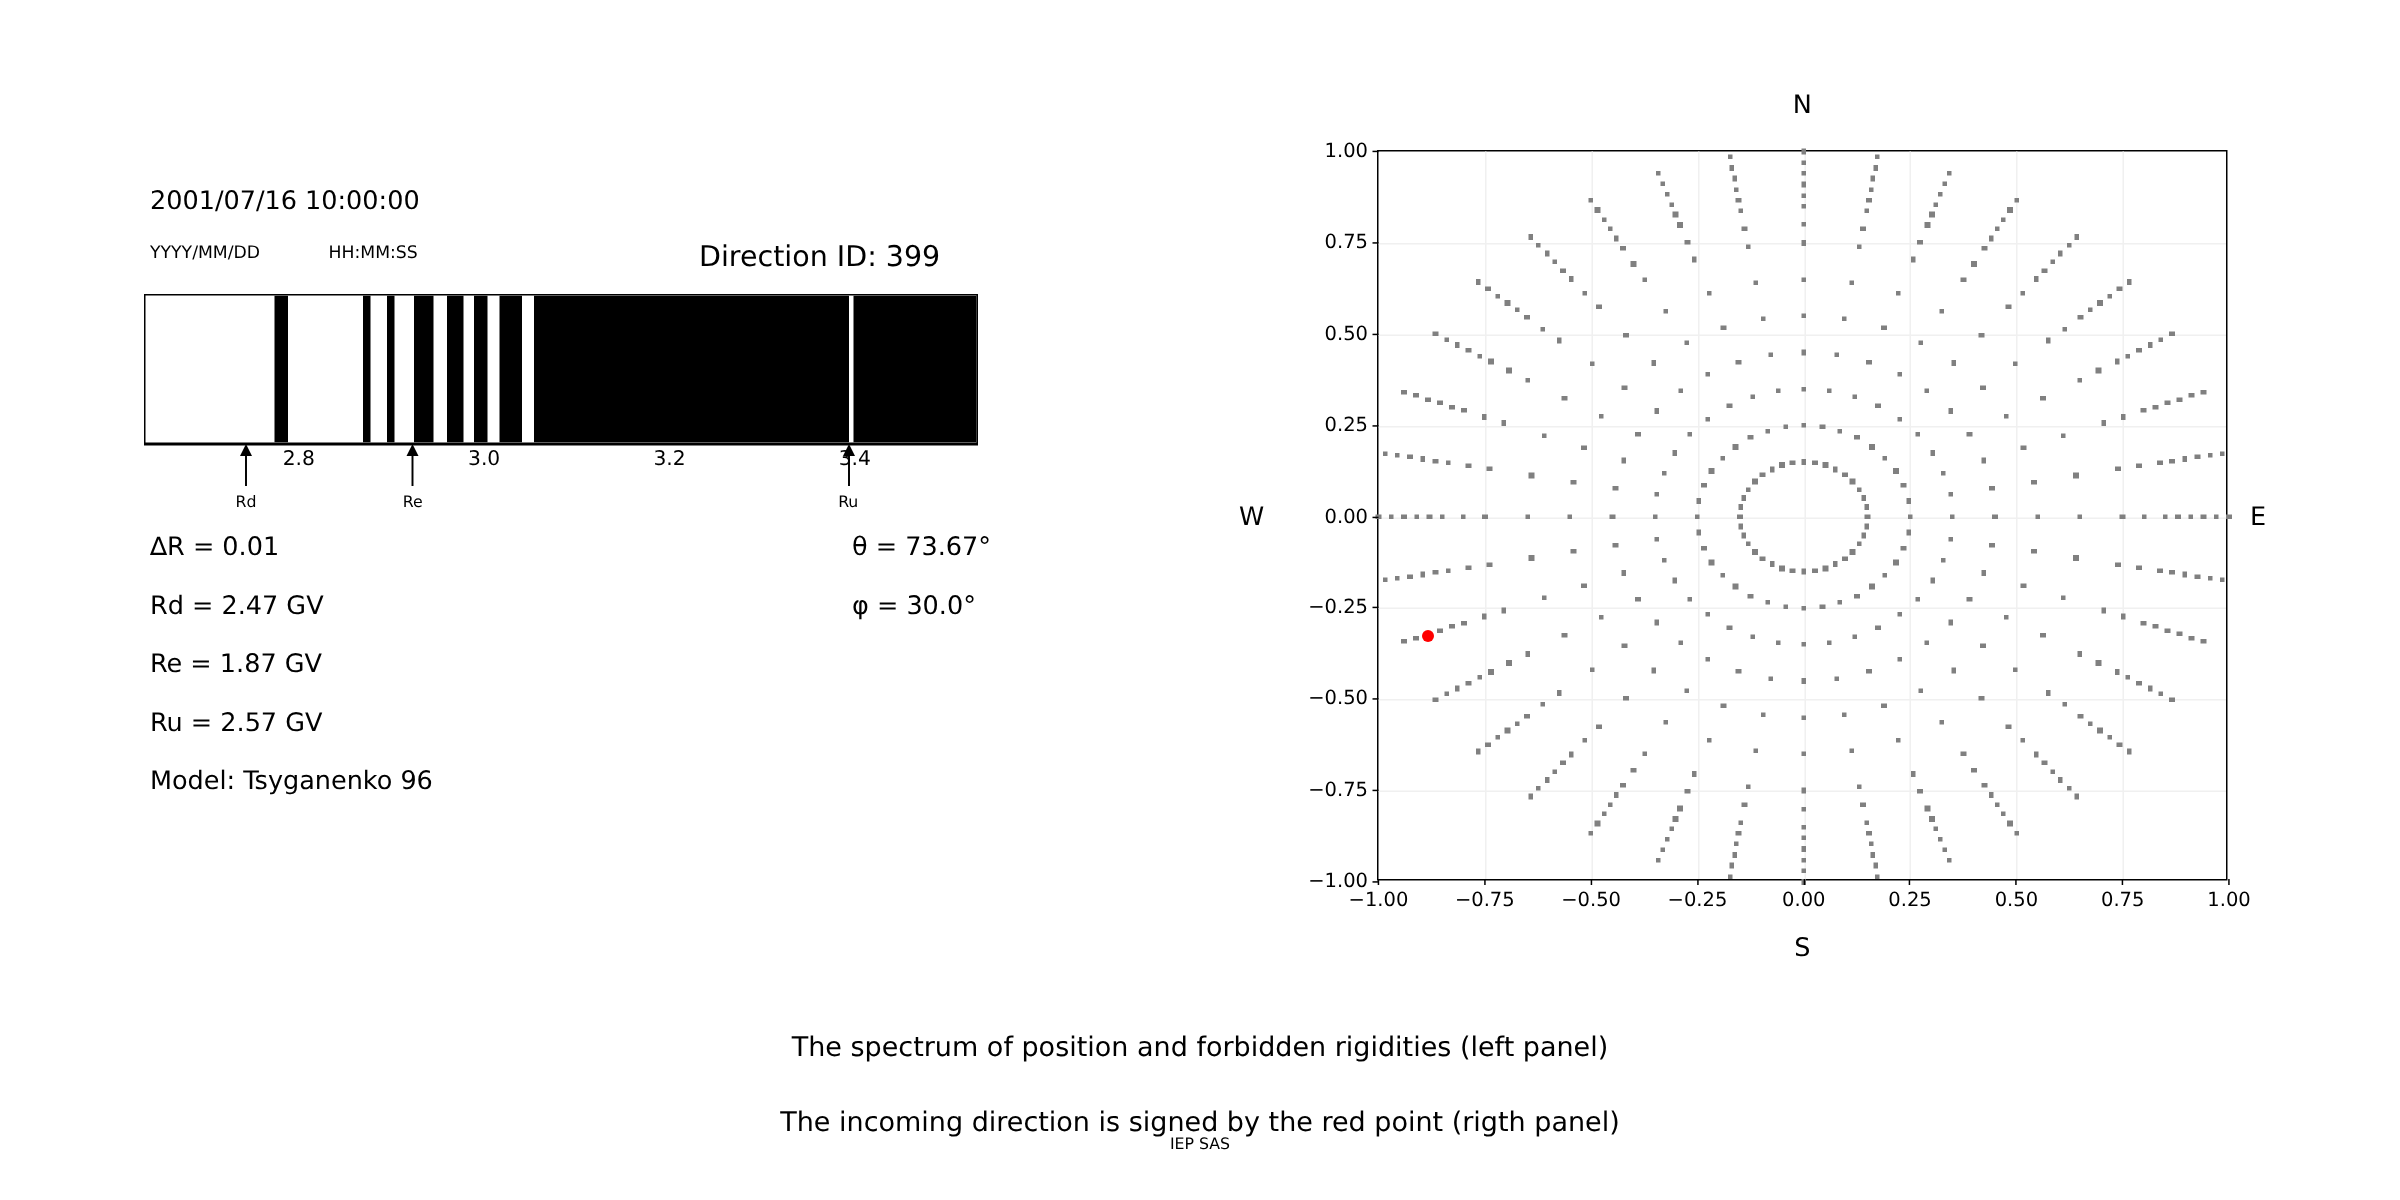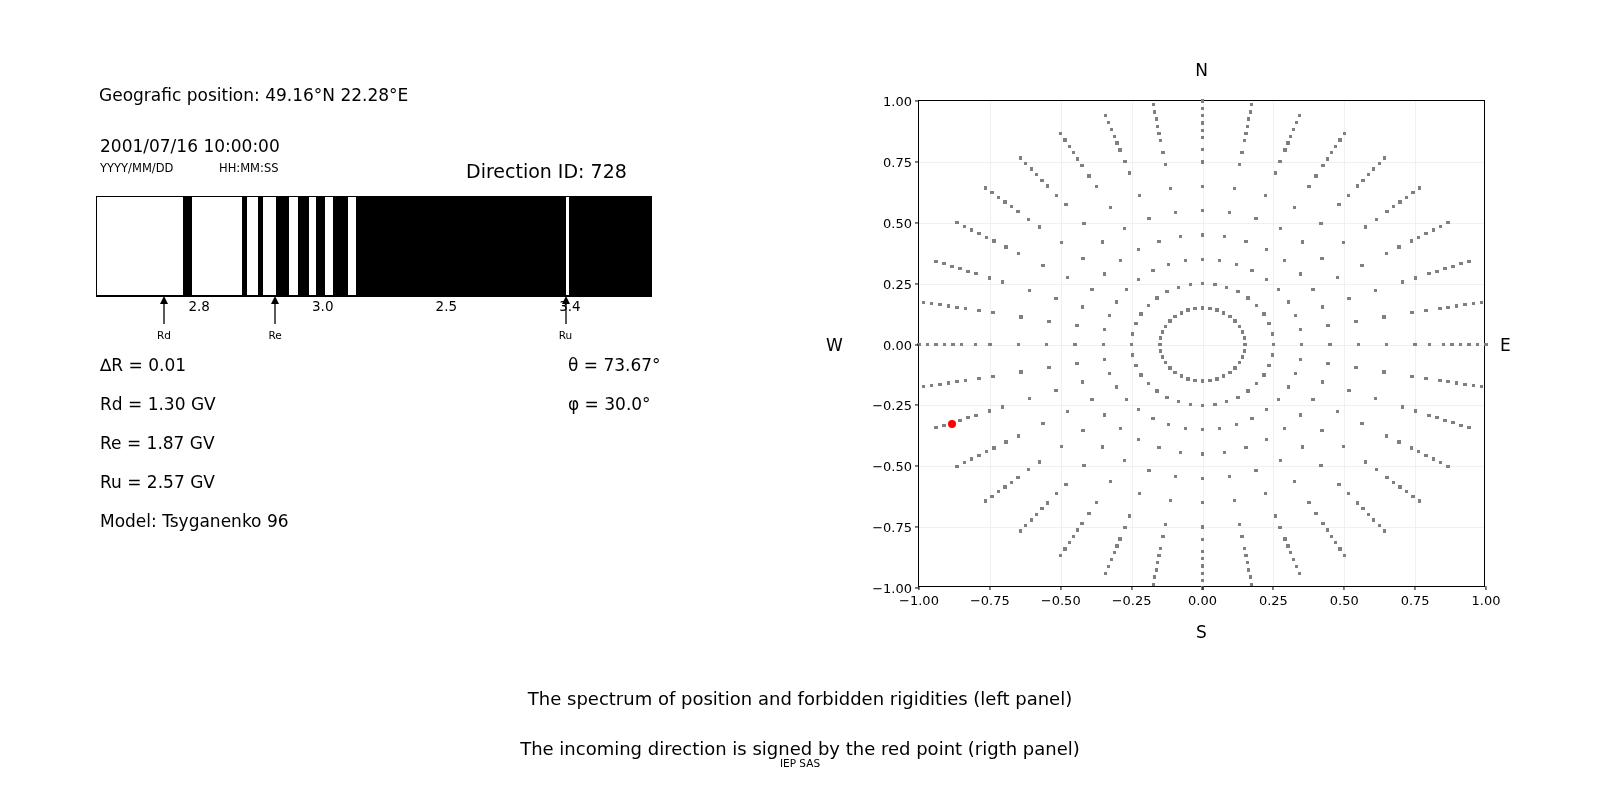--- a/index.html
+++ b/index.html
@@ -22,21 +22,21 @@
     left: 0; top: 0;
     width: 800px; height: 800px;
   }
   .hdr-line {
     position: absolute;
     font-size: 17px;
     white-space: nowrap;
     color: #000;
   }
   #geo-position { left: 99px; top: 85px; }
-  #datetime-value { left: 100px; top: 124px; margin-top: 12px; }
+  #datetime-value { left: 100px; top: 124px; }
   .hdr-small {
     position: absolute;
     font-size: 11.5px;
     white-space: nowrap;
   }
   #date-format-hint { left: 100px; top: 161px; }
   #time-format-hint { left: 219px; top: 161px; }
   #direction-id {
     position: absolute;
     left: 466px; top: 160px;
@@ -196,49 +196,48 @@
     text-align: center;
     top: 757px;
     font-size: 10.5px;
   }
 </style>
 </head>
 <body>
 
 <div id="left-panel">
 
-  <div class="hdr-line" id="geo-position">Geografic position: 49.16°N 22.28°E</div>
 
   <div class="hdr-line" id="datetime-value">2001/07/16 10:00:00</div>
 
   <div class="hdr-small" id="date-format-hint">YYYY/MM/DD</div>
 
   <div class="hdr-small" id="time-format-hint">HH:MM:SS</div>
 
-  <div id="direction-id">Direction ID: 728</div>
+  <div id="direction-id">Direction ID: 399</div>
 
   <div id="spectrum-wrap">
     <div id="spectrum-bar">
         <div class="band" style="left: 85.5622px; width: 9.26667px;"></div>
         <div class="band" style="left: 145.487px; width: 4.94222px;"></div>
         <div class="band" style="left: 160.931px; width: 5.56px;"></div>
         <div class="band" style="left: 178.847px; width: 12.9733px;"></div>
         <div class="band" style="left: 201.087px; width: 10.5022px;"></div>
         <div class="band" style="left: 219.002px; width: 8.64889px;"></div>
         <div class="band" style="left: 236.3px; width: 14.8267px;"></div>
         <div class="band" style="left: 258.54px; width: 210.662px;"></div>
         <div class="band" style="left: 472.291px; width: 83.7089px;"></div>
       </div>
   </div>
 
   <div id="spectrum-axis">
       <div style="position: absolute; left: 0px; top: 0px; width: 556px; height: 1px; background: rgb(0, 0, 0);"></div>
       <div class="axis-tick-label" style="left: 92.4889px;">2.8</div>
       <div class="axis-tick-label" style="left: 216.044px;">3.0</div>
-      <div class="axis-tick-label" style="left: 339.6px;">2.5</div>
+      <div class="axis-tick-label" style="left: 339.6px;">3.2</div>
       <div class="axis-tick-label" style="left: 463.156px;">3.4</div>
       <div class="marker-arrow" style="left: 61.9556px;">
         <svg width="12" height="28" viewBox="0 0 12 28">
           <line x1="6" y1="28" x2="6" y2="3" stroke="#000" stroke-width="1.3"></line>
           <path d="M6 0 L10 8 L2 8 Z" fill="#000"></path>
         </svg>
       </div>
       <div class="marker-label" style="left: 67.9556px;">Rd</div>
       <div class="marker-arrow" style="left: 173.156px;">
         <svg width="12" height="28" viewBox="0 0 12 28">
@@ -250,21 +249,21 @@
       <div class="marker-arrow" style="left: 463.511px;">
         <svg width="12" height="28" viewBox="0 0 12 28">
           <line x1="6" y1="28" x2="6" y2="3" stroke="#000" stroke-width="1.3"></line>
           <path d="M6 0 L10 8 L2 8 Z" fill="#000"></path>
         </svg>
       </div>
       <div class="marker-label" style="left: 469.511px;">Ru</div>
     </div>
 
   <div class="param param-left" style="top:355px">∆R = 0.01</div>
-  <div class="param param-left" style="top:394px">Rd = 1.30 GV</div>
+  <div class="param param-left" style="top:394px">Rd = 2.47 GV</div>
   <div class="param param-left" style="top:433px">Re = 1.87 GV</div>
   <div class="param param-left" style="top:472px">Ru = 2.57 GV</div>
   <div class="param param-left" style="top:511px">Model: Tsyganenko 96</div>
 
   <div class="param param-right" style="top:355px">θ = 73.67°</div>
   <div class="param param-right" style="top:394px">φ = 30.0°</div>
 </div>
 
 <div id="right-panel">
   <div class="compass" id="compass-n">N</div>

